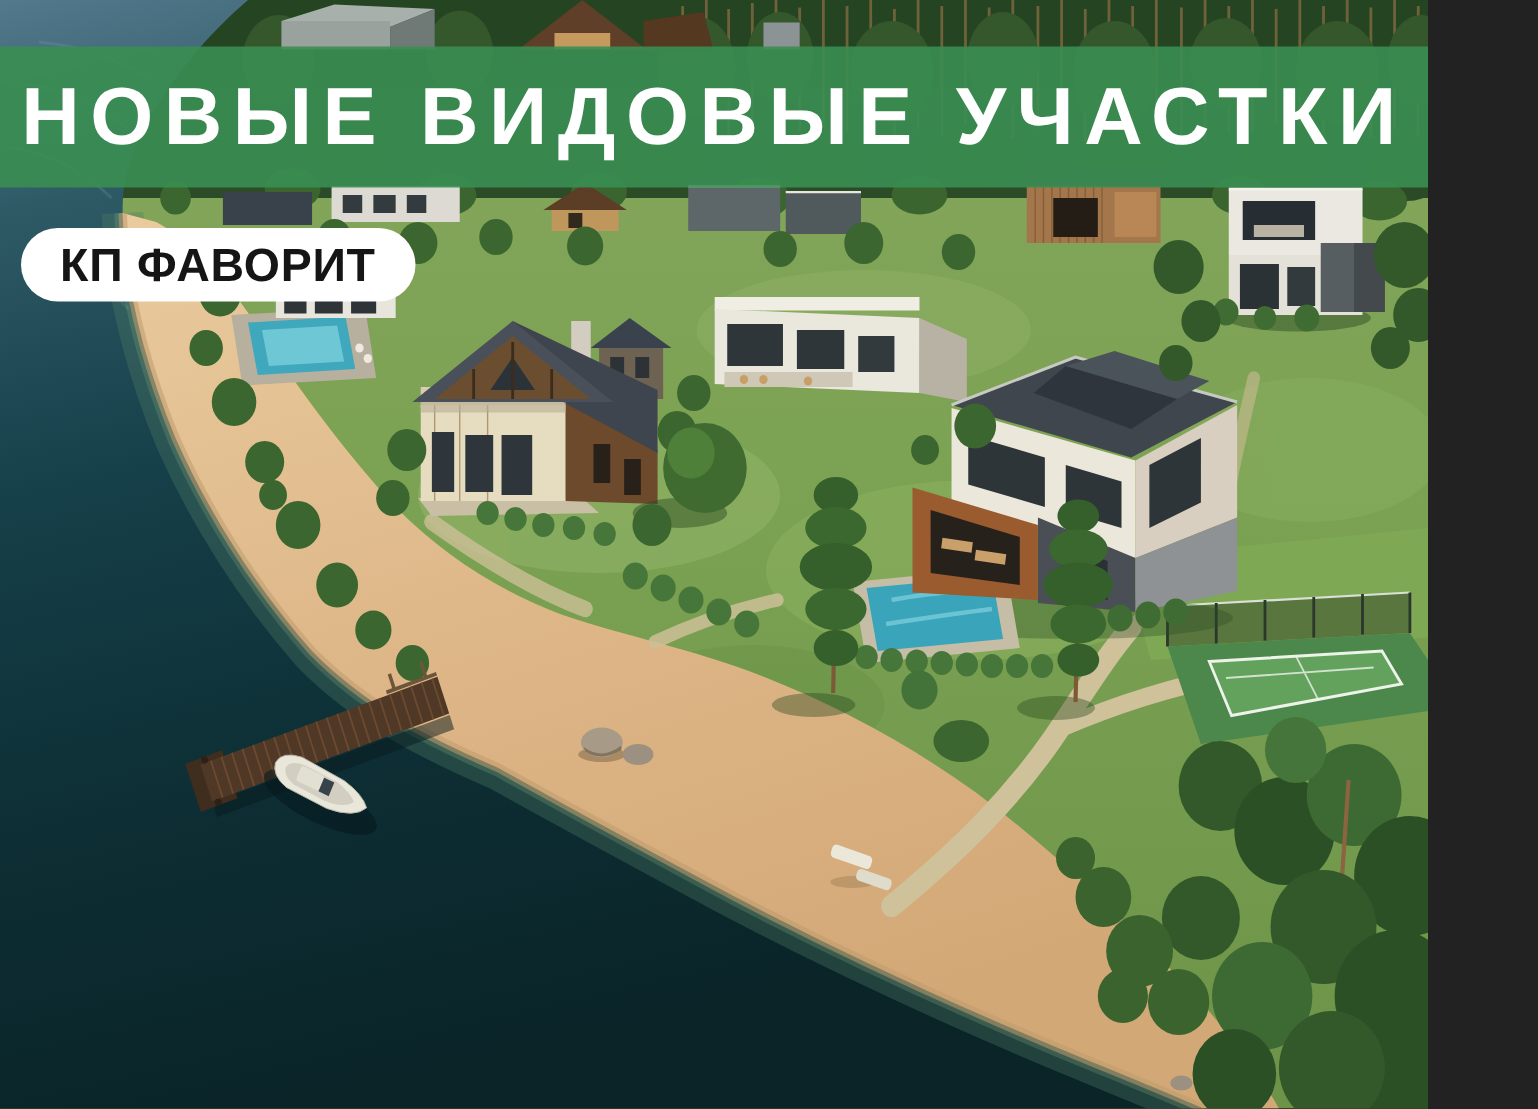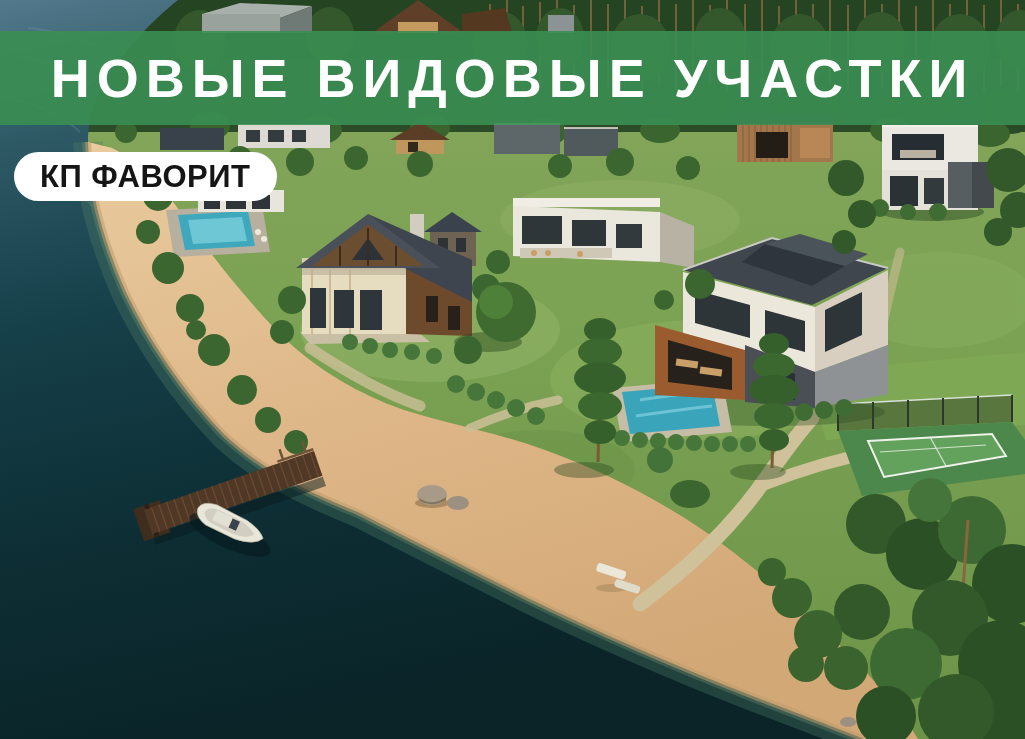--- a/index.html
+++ b/index.html
@@ -1,17 +1,17 @@
 <!DOCTYPE html>
 <html><head>
 <meta charset="utf-8">
 <style>
   html,body{margin:0;padding:0;background:#222;}
   .stage{
-    position:relative;width:1025px;height:739px;overflow:hidden;
+    position:relative;width:952px;height:739px;overflow:hidden;
     font-family:"Liberation Sans",sans-serif;
   }
   .scene{position:absolute;inset:0;width:100%;height:100%;display:block;}
   .banner{
     position:absolute;top:31px;left:0;right:0;height:94px;
     background:rgba(58,142,82,0.90);
     display:flex;align-items:center;justify-content:center;
     color:#ffffff;font-weight:bold;font-size:54px;letter-spacing:7px;
     white-space:nowrap;
   }

